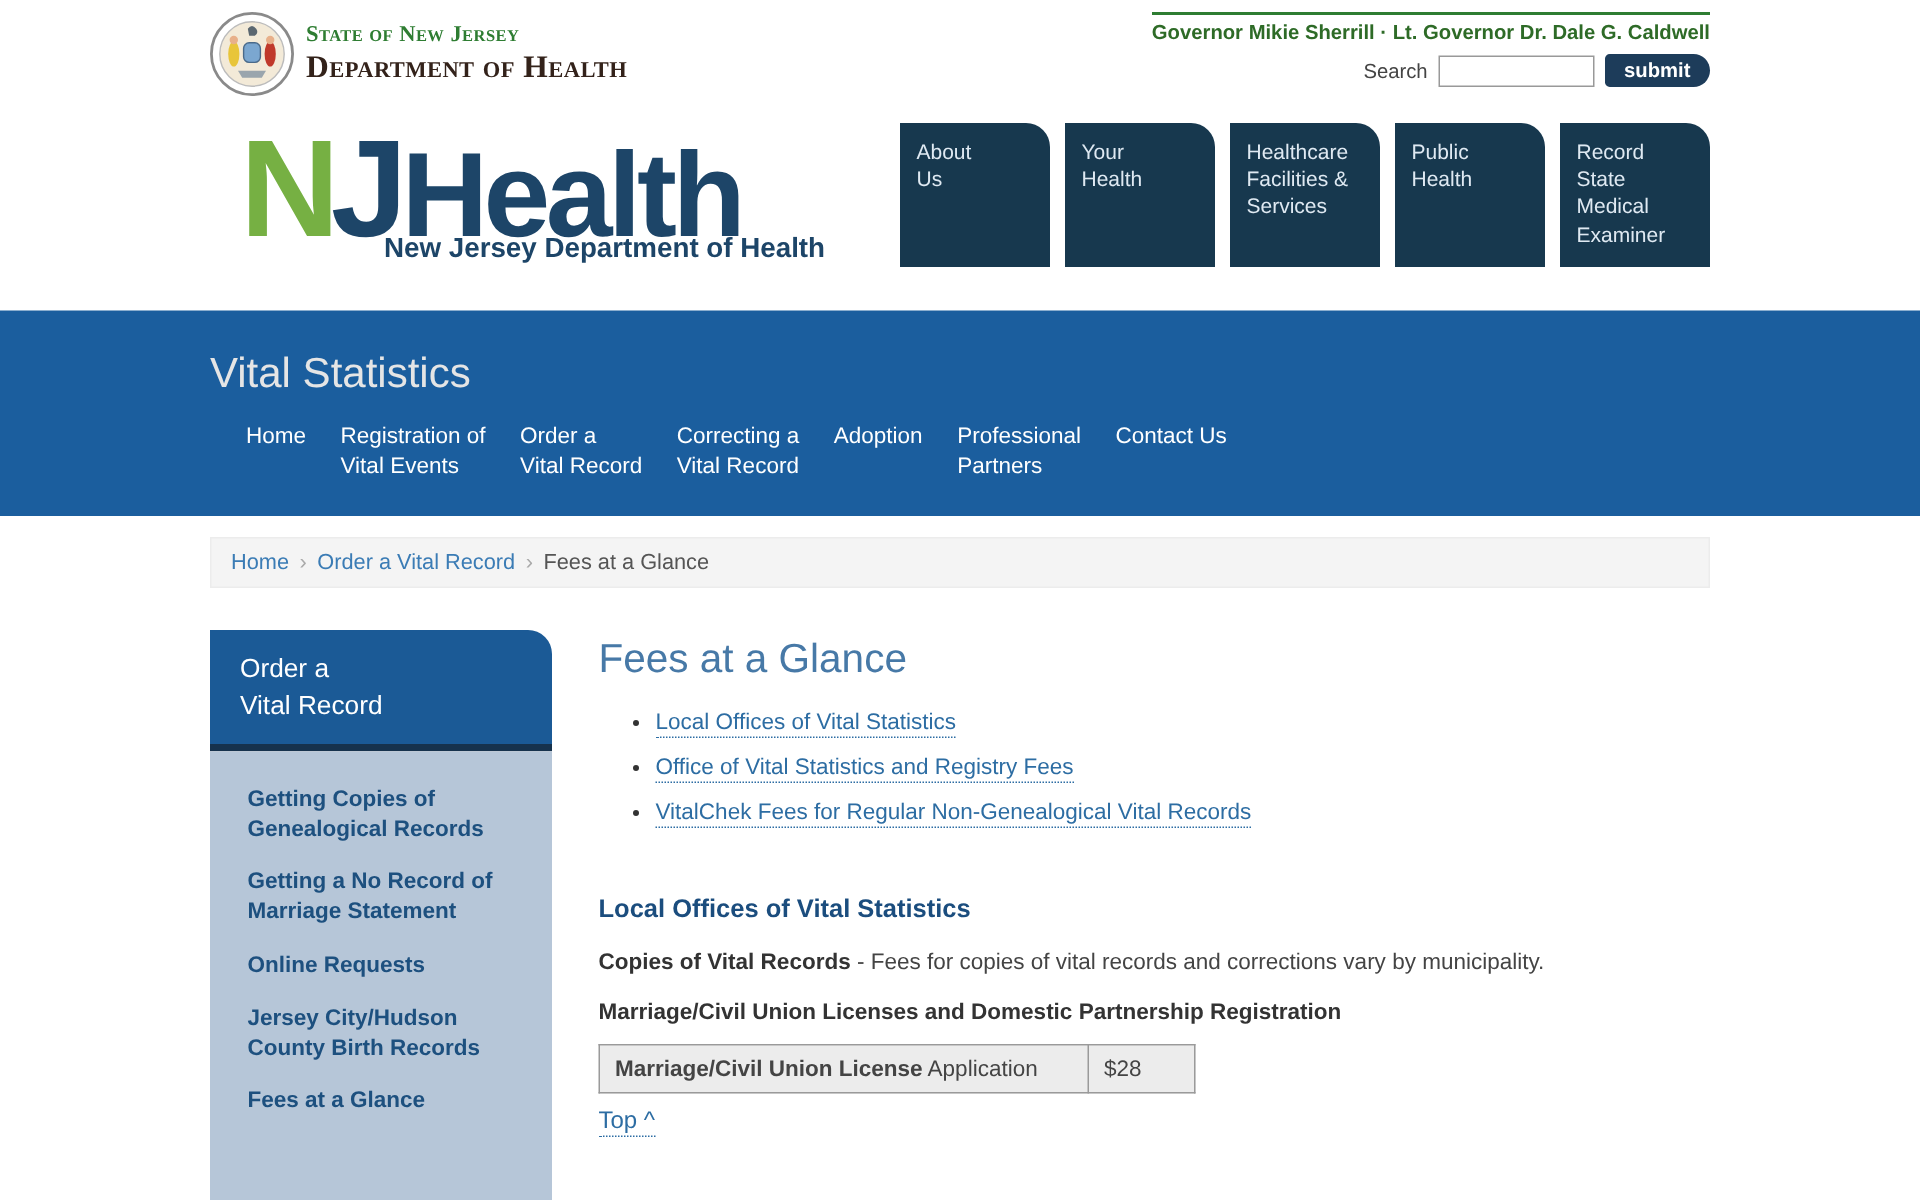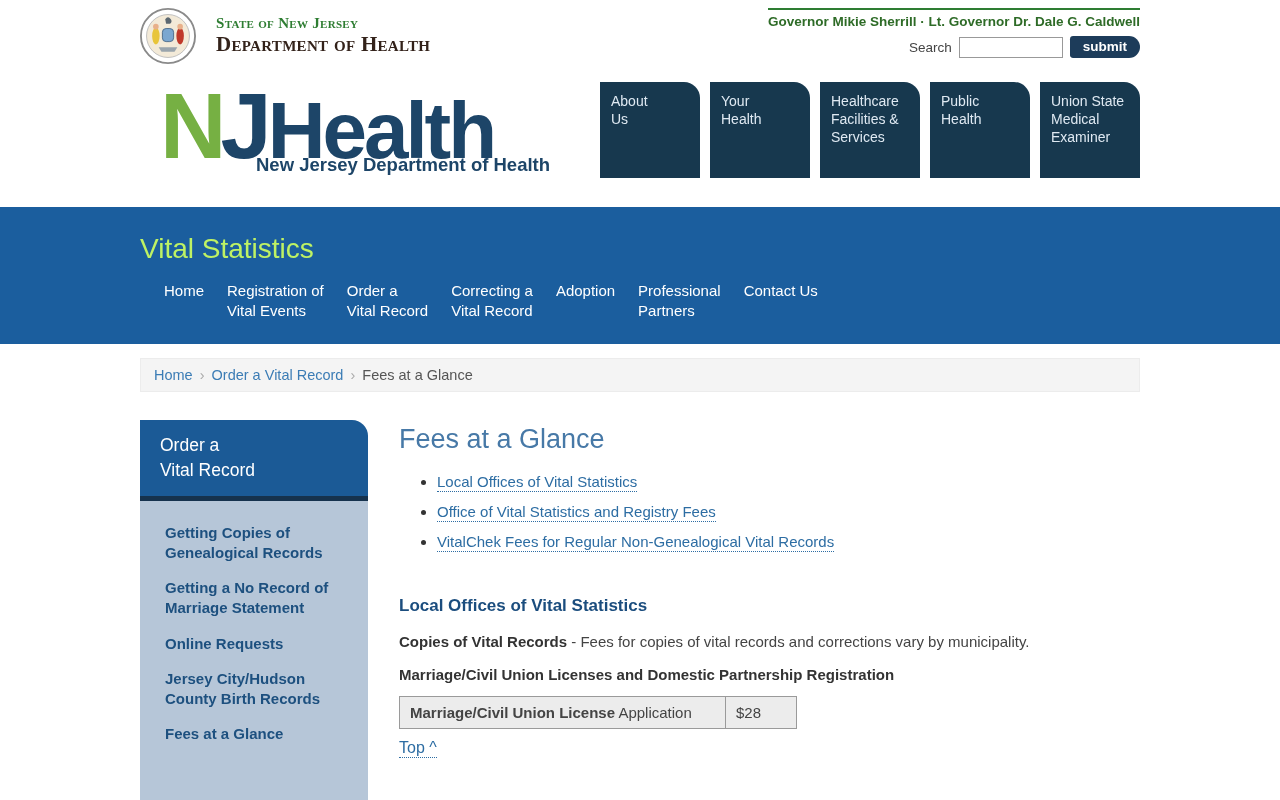--- a/index.html
+++ b/index.html
@@ -2,21 +2,21 @@
 <html><head>
 <meta charset="utf-8">
 <style>
   * { margin: 0; padding: 0; box-sizing: border-box; }
   html, body { width: 1280px; height: 800px; overflow: hidden; background: #fff;
     font-family: "Liberation Sans", sans-serif; }
   .container { width: 1000px; margin: 0 auto; position: relative; }
 
   
   .top-band { padding-top: 8px; display: flex; justify-content: space-between; align-items: flex-start; }
-  .agency { display: flex; align-items: center; gap: 20px; }
+  .agency { display: flex; align-items: center; gap: 8px; }
   .seal { width: 56px; height: 56px; flex: 0 0 auto; }
   .agency-text .line1 { font-family: "Liberation Serif", serif; font-variant: small-caps;
       color: #2e7d32; font-weight: bold; font-size: 15px; letter-spacing: .3px; }
   .agency-text .line2 { font-family: "Liberation Serif", serif; font-variant: small-caps;
       color: #33221a; font-weight: bold; font-size: 21px; letter-spacing: .3px; }
 
   .hdr-right { border-top: 2px solid #2e7d32; padding-top: 4px; text-align: right; min-width: 348px; }
   .gov-line { color: #2e6b27; font-weight: bold; font-size: 13.5px; }
   .quick-links { margin-top: 3px; font-size: 13.5px; font-weight: bold; color: #1d4568; }
   .quick-links a { color: #1d4568; text-decoration: none; }
@@ -36,21 +36,21 @@
   .logo-tagline { color: #1d4568; font-weight: bold; font-size: 18.5px; margin-top: -16px;
       margin-left: 96px; letter-spacing: 0px; }
 
   .tabs { display: flex; gap: 10px; margin-top: 8px; }
   .tab { width: 100px; height: 96px; background: #17384e; color: #dfe9f2;
       border-radius: 0 16px 0 0; padding: 10px 11px; font-size: 14px; line-height: 1.3;
       white-space: pre-line; cursor: pointer; }
 
   
   .banner { background: #1b5e9e; height: 137px; margin-top: 13px; }
-  .banner-title { color: #bef264; font-weight: 300; font-size: 28px; padding-top: 26px; }
+  .banner-title { color: #e5e5e5; font-weight: 300; font-size: 28px; padding-top: 26px; }
   .banner-nav { display: flex; gap: 23px; margin-top: 16px; margin-left: 24px; }
   .banner-nav .bnav-item { color: #fff; font-size: 15px; line-height: 1.35;
       white-space: pre-line; text-decoration: none; cursor: pointer; }
 
   
   .breadcrumb-bar { margin-top: 14px; background: #f4f4f4; border: 1px solid #ececec;
       padding: 8px 13px; font-size: 14.5px; }
   .breadcrumb-bar a { color: #3b7cb5; text-decoration: none; cursor: pointer; }
   .breadcrumb-bar .sep { color: #aaa; margin: 0 7px; }
   .breadcrumb-bar .current { color: #555; }
@@ -125,21 +125,21 @@
     <div class="tabs">
       <div class="tab">About
 Us</div>
       <div class="tab">Your
 Health</div>
       <div class="tab">Healthcare
 Facilities &amp;
 Services</div>
       <div class="tab">Public
 Health</div>
-      <div class="tab">Union State
+      <div class="tab">Record State
 Medical
 Examiner</div>
     </div>
   </div>
 </div>
 
 <div class="banner">
   <div class="container">
     <div class="banner-title">Vital Statistics</div>
     <div class="banner-nav">

